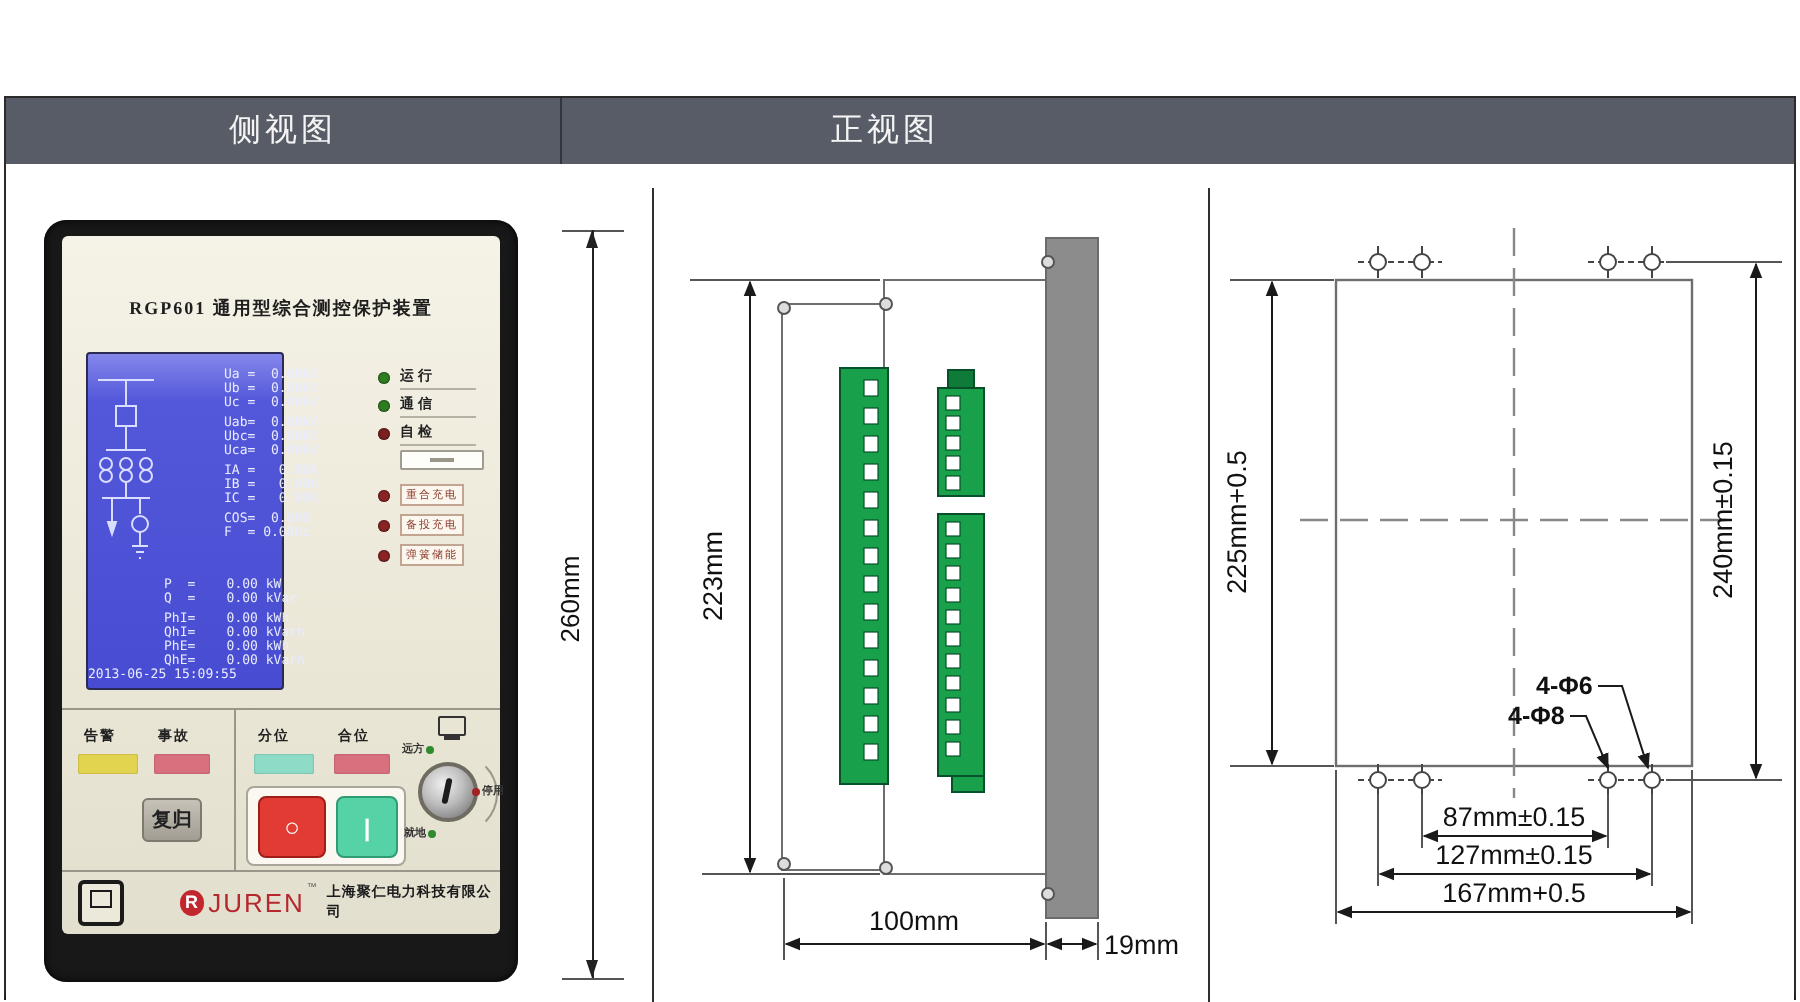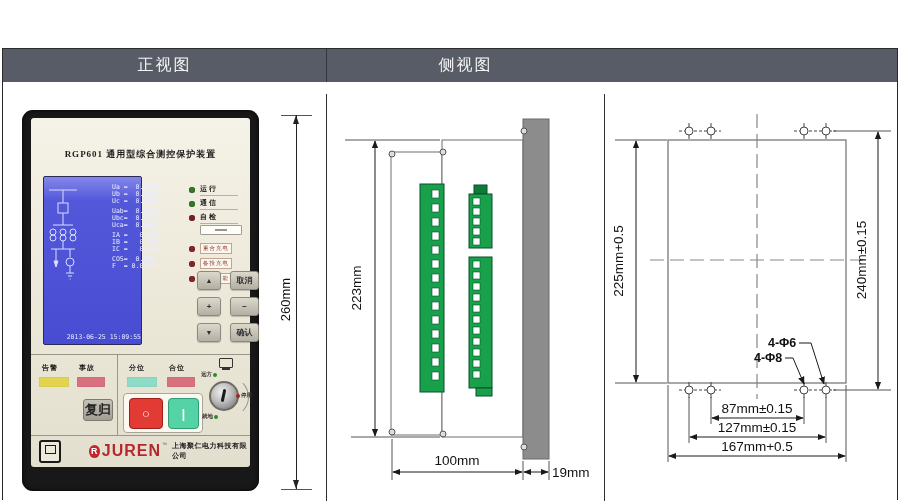--- a/index.html
+++ b/index.html
@@ -27,21 +27,21 @@
         font-family:"Liberation Serif",serif;color:#1e1e1e;letter-spacing:1px;}
 
   .lcd{position:absolute;left:12px;top:58px;width:97px;height:167px;border:1px solid #2a2a55;border-radius:2px;
         background:linear-gradient(180deg,#8487ea 0%,#5358da 14%,#474cd2 100%);
         font-family:"DejaVu Sans Mono",monospace;color:#e9ecff;}
   .lcd .sld{position:absolute;left:2px;top:6px;}
   .lcd-right{position:absolute;left:37px;top:7px;}
   .lcd-bottom{position:absolute;left:7px;top:112px;}
   .lgrp{margin-bottom:3px;}
   .lcd-line{font-size:6.5px;line-height:7px;white-space:pre;padding-left:31px;}
-  .lcd-dt{position:absolute;left:0;right:0;bottom:3px;text-align:right;font-size:6.5px;white-space:pre;}
+  .lcd-dt{position:absolute;left:0;right:0;bottom:3px;text-align:left;font-size:6.5px;white-space:pre;}
 
   .led-col{position:absolute;left:158px;top:62px;width:58px;}
   .led-row{position:relative;height:14px;}
   .dot{display:inline-block;width:6px;height:6px;border-radius:50%;vertical-align:middle;margin-right:5px;
         box-shadow:inset 0 0 1px #000;}
   .dot.g{background:#2f7d21;} .dot.r{background:#7c1f1f;} .dot.dr{background:#8a2424;}
   .led-label{display:inline-block;font-size:7px;font-weight:bold;color:#222;vertical-align:middle;
         border-bottom:1px solid #b5b1a3;padding-bottom:1px;min-width:38px;}
   .led-sep{width:40px;height:8px;background:#fdfdfa;border:1px solid #a09c90;border-radius:1px;margin:3px 0 4px 11px;
         display:flex;align-items:center;justify-content:center;}
@@ -55,23 +55,23 @@
         background:linear-gradient(180deg,#dcd8cc,#b3afa3);box-shadow:0 1px 1px #00000033;
         display:flex;align-items:center;justify-content:center;font-size:8px;font-weight:bold;color:#2e2e2e;}
   .key.tri{font-size:7px;}
 
   .sec-mid{position:absolute;left:0;right:0;top:236px;height:80px;border-top:1px solid #9a968a;border-bottom:1px solid #9a968a;}
   .zone-alarm{position:absolute;left:0;top:0;width:86px;height:100%;border-right:1px solid #9a968a;}
   .zone-ctrl{position:absolute;left:86px;right:0;top:0;height:100%;}
   .sig-label{position:absolute;font-size:7px;font-weight:bold;color:#222;letter-spacing:1px;}
   .strip{position:absolute;height:10px;border-radius:1px;box-shadow:inset 0 0 1px #00000055;}
   .strip.y{background:#e3d44f;} .strip.p{background:#d9707e;} .strip.c{background:#8edbc8;}
-  .reset-btn{position:absolute;left:52px;top:44px;width:28px;height:20px;border:1px solid #7e7a70;border-radius:3px;
+  .reset-btn{position:absolute;left:40px;top:44px;width:28px;height:20px;border:1px solid #7e7a70;border-radius:3px;
         background:linear-gradient(180deg,#c6c2b8,#a19d93);display:flex;align-items:center;justify-content:center;
-        font-size:13px;font-weight:bold;color:#222;}
+        font-size:10px;font-weight:bold;color:#222;}
   .oi-box{position:absolute;left:6px;top:38px;width:78px;height:38px;background:#faf8f0;border:1px solid #a9a599;border-radius:4px;}
   .btn-o{position:absolute;left:5px;top:4px;width:32px;height:29px;background:#e23b33;border:1px solid #9e1e18;border-radius:4px;
         color:#fff;font-size:13px;font-weight:bold;display:flex;align-items:center;justify-content:center;}
   .btn-i{position:absolute;left:44px;top:4px;width:29px;height:29px;background:#55d3a6;border:1px solid #2f9c74;border-radius:4px;
         color:#fff;font-size:12px;font-weight:bold;display:flex;align-items:center;justify-content:center;}
   .switch{position:absolute;left:84px;top:0;width:50px;height:80px;}
   .printer-icon{position:absolute;left:18px;top:3px;width:12px;height:8px;border:1px solid #333;border-radius:1px;}
   .printer-icon:after{content:"";position:absolute;left:2px;right:2px;bottom:-3px;height:2px;background:#333;}
   .sw-label{position:absolute;font-size:5.5px;font-weight:bold;color:#333;white-space:nowrap;}
   .sw-dot{display:inline-block;width:4px;height:4px;border-radius:50%;vertical-align:middle;margin:0 1px;}
@@ -81,21 +81,21 @@
   .key-lock{position:absolute;left:8px;top:26px;width:26px;height:26px;border-radius:50%;border:2px solid #6f6b61;
         background:radial-gradient(circle at 40% 35%,#efefef 0%,#bdbdbd 45%,#7e7e7e 85%);}
   .key-slot{position:absolute;left:11px;top:6px;width:3px;height:13px;background:#1c1c1c;border-radius:2px;transform:rotate(12deg);}
 
   .sec-brand{position:absolute;left:0;right:0;top:317px;height:32px;display:flex;align-items:center;}
   .usb-icon{position:relative;margin-left:8px;width:19px;height:19px;border:2px solid #1a1a1a;border-radius:3px;background:#ece8da;}
   .usb-icon i{position:absolute;left:4px;top:3px;width:9px;height:7px;border:1.5px solid #1a1a1a;display:block;}
   .brand-group{display:flex;align-items:center;margin-left:28px;}
   .logo-circle{width:13px;height:13px;border-radius:50%;background:#c2272d;color:#fff;font-size:9px;font-weight:bold;
         display:flex;align-items:center;justify-content:center;}
-  .logo-text{font-size:16px;font-weight:700;color:#b5282d;letter-spacing:1px;margin-left:2px;}
+  .logo-text{font-size:13px;font-weight:400;color:#b5282d;letter-spacing:1px;margin-left:2px;}
   .logo-tm{font-size:5px;color:#555;vertical-align:super;margin-left:1px;align-self:flex-start;}
   .company{font-size:7px;font-weight:bold;color:#1a1a1a;margin-left:5px;letter-spacing:.5px;}
 
   
   .dim-line-v{position:absolute;left:293px;top:21px;height:374px;border-left:1px solid #222;}
   .dim-tick{position:absolute;left:278px;width:31px;border-top:1px solid #555;}
   .arr{position:absolute;width:0;height:0;}
   .arr.up{left:290px;top:21px;border-left:3.5px solid transparent;border-right:3.5px solid transparent;border-bottom:9px solid #222;}
   .arr.dn{left:290px;top:386px;border-left:3.5px solid transparent;border-right:3.5px solid transparent;border-top:9px solid #222;}
   .dim-label-v{position:absolute;left:252px;top:198px;width:60px;text-align:center;font-size:13px;color:#111;
@@ -103,22 +103,22 @@
 
   svg text{font-family:"Liberation Sans",sans-serif;fill:#111;}
 </style>
 </head>
 <body>
 
 <div class="page">
 
   <div class="spec-table">
     <div class="hdr-row">
+      <div class="hdr-cell w2">侧视图</div>
       <div class="hdr-cell w1">正视图</div>
-      <div class="hdr-cell w2">侧视图</div>
     </div>
 
     <div class="body-row">
 
       <div class="cell w1">
         <div class="device">
           <div class="panel">
             <div class="dev-title">RGP601 通用型综合测控保护装置</div>
 
             <div class="lcd">
@@ -161,20 +161,32 @@
                 <div class="lgrp">
                   <div class="lcd-line">IA =   0.00A</div>
                   <div class="lcd-line">IB =   0.00A</div>
                   <div class="lcd-line">IC =   0.00A</div>
                 </div>
                 <div class="lgrp">
                   <div class="lcd-line">COS=  0.000</div>
                   <div class="lcd-line">F  = 0.00Hz</div>
                 </div>
               </div>
+              <div class="lcd-bottom">
+                <div class="lgrp">
+                  <div class="lcd-line">P  =    0.00 kW</div>
+                  <div class="lcd-line">Q  =    0.00 kVar</div>
+                </div>
+                <div class="lgrp">
+                  <div class="lcd-line">PhI=    0.00 kWh</div>
+                  <div class="lcd-line">QhI=    0.00 kVarh</div>
+                  <div class="lcd-line">PhE=    0.00 kWh</div>
+                  <div class="lcd-line">QhE=    0.00 kVarh</div>
+                </div>
+              </div>
               <div class="lcd-dt">2013-06-25 15:09:55</div>
             </div>
 
             <div class="led-col">
               <div class="led-row">
                 <span class="dot g"></span><span class="led-label">运  行</span>
               </div>
               <div class="led-row">
                 <span class="dot g"></span><span class="led-label">通  信</span>
               </div>
@@ -188,28 +200,20 @@
                 <span class="dot dr"></span><span class="chg-label">重合充电</span>
               </div>
               <div class="chg-row">
                 <span class="dot dr"></span><span class="chg-label">备投充电</span>
               </div>
               <div class="chg-row">
                 <span class="dot dr"></span><span class="chg-label">弹簧储能</span>
               </div>
             </div>
 
-            <div class="keypad">
-              <div class="key tri">▲</div>
-              <div class="key">取消</div>
-              <div class="key">+</div>
-              <div class="key">−</div>
-              <div class="key tri">▼</div>
-              <div class="key">确认</div>
-            </div>
 
             <div class="sec-mid">
               <div class="zone-alarm">
                 <div class="sig-label" style="left:11px;top:8px;">告警</div>
                 <div class="sig-label" style="left:48px;top:8px;">事故</div>
                 <div class="strip y" style="left:8px;top:22px;width:30px;"></div>
                 <div class="strip p" style="left:46px;top:22px;width:28px;"></div>
                 <div class="reset-btn">复归</div>
               </div>
               <div class="zone-ctrl">

